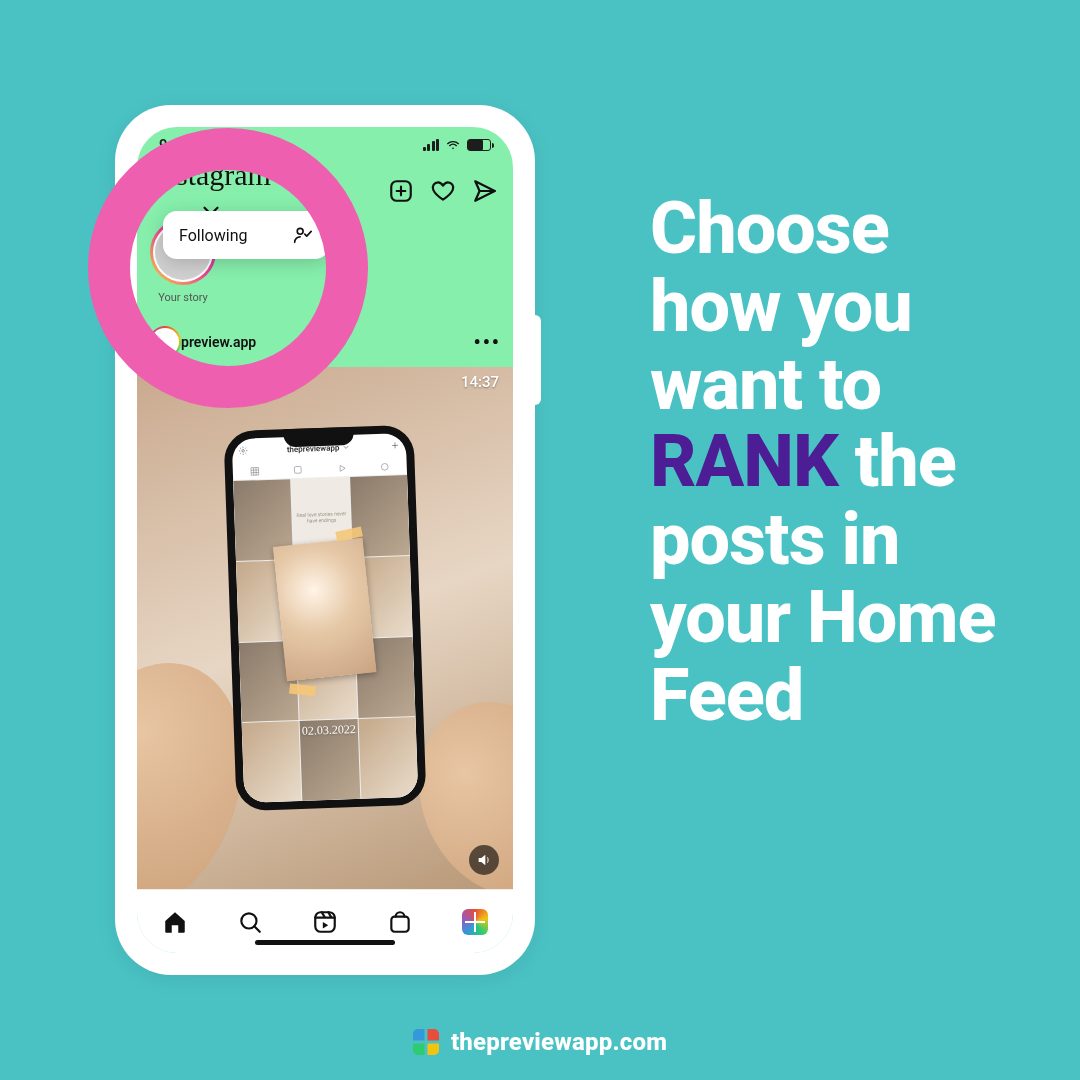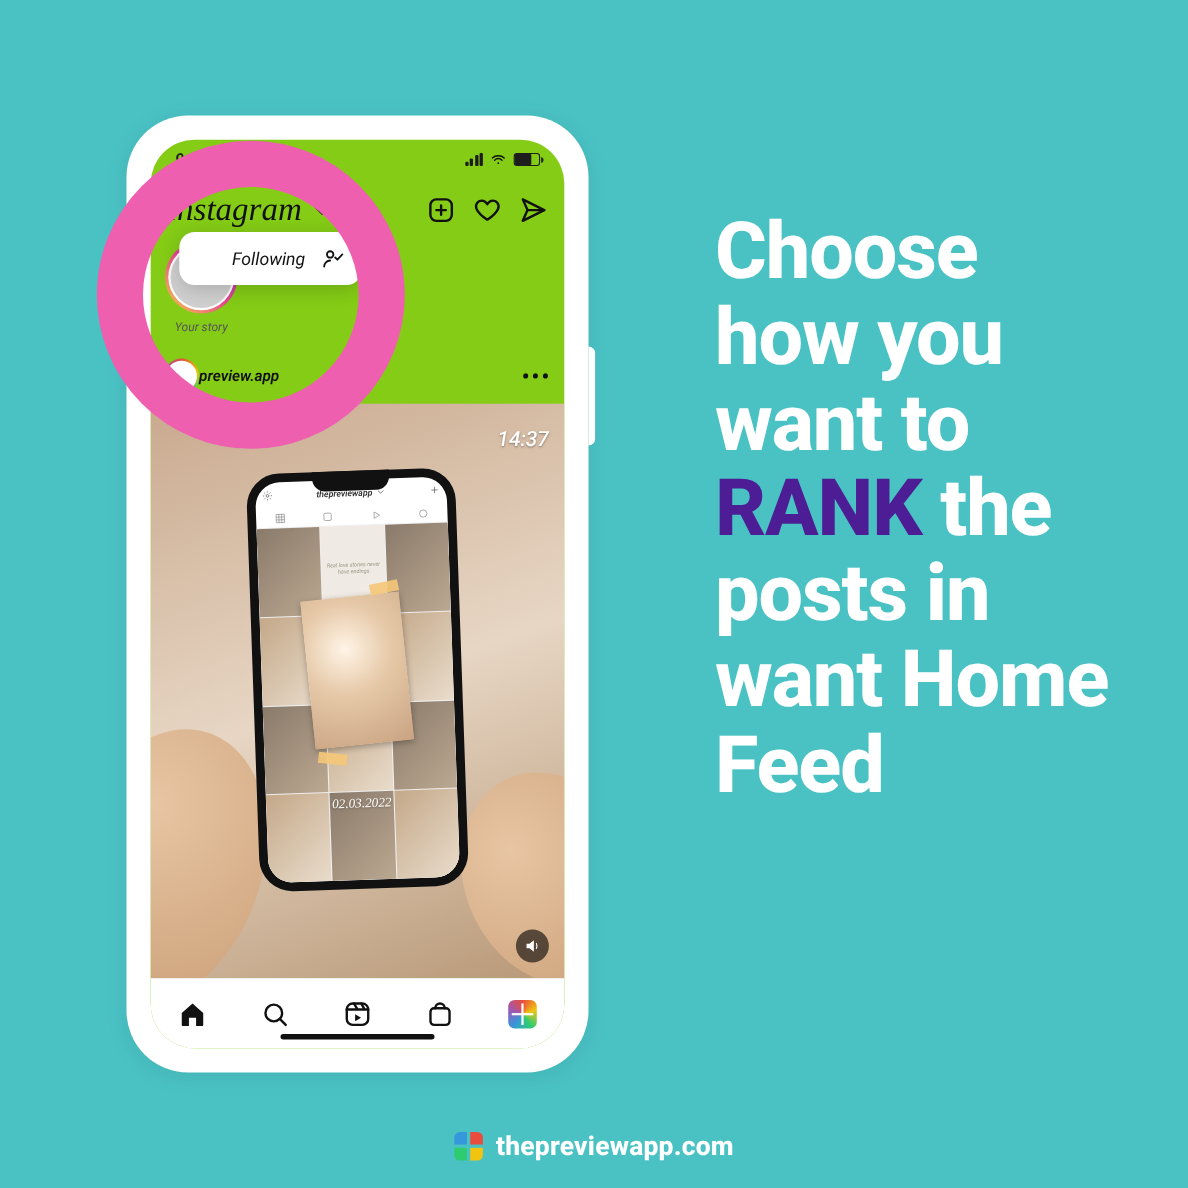--- a/index.html
+++ b/index.html
@@ -40,26 +40,25 @@
     content:"";
     position:absolute;
     right:-6px; top:210px;
     width:6px; height:90px;
     background:#ffffff;
     border-radius:0 6px 6px 0;
   }
   .screen {
     position: absolute;
     left: 22px; right: 22px; top: 22px; bottom: 22px;
-    background: #84cc16;
+    background: #86efac;
     border-radius: 40px;
     overflow: hidden;
     display:flex;
     flex-direction:column;
-    font-style:italic;
   }
 
   
   .statusbar {
     height: 36px;
     display:flex;
     align-items:center;
     justify-content:space-between;
     padding: 0 22px;
     font-size: 15px;
@@ -85,21 +84,21 @@
     display:flex;
     align-items:center;
     padding: 0 14px;
     gap:14px;
   }
   .ig-logo {
     font-family: "Brush Script MT", "Segoe Script", cursive;
     font-size: 30px;
     font-weight: 500;
     color:#111;
-    display:flex; align-items:center; gap:6px;
+    display:flex; align-items:center; gap:6px;flex-direction:column;
   }
   .ig-top .spacer { flex:1; }
   .ig-top .ico {
     width:28px; height:28px; display:flex; align-items:center; justify-content:center;
   }
   .ig-top svg { width:26px; height:26px; stroke:#111; stroke-width:2; fill:none; stroke-linecap:round; stroke-linejoin:round;}
 
   
   .stories {
     height: 98px;
@@ -128,21 +127,20 @@
     border-radius: 14px;
     box-shadow: 0 4px 18px rgba(0,0,0,.18);
     overflow:hidden;
     z-index: 20;
   }
   .dropdown .row {
     display:flex; align-items:center; justify-content:space-between;
     padding: 13px 16px;
     font-size: 16px;
     color:#111;
-    margin-left:32px;
   }
   .dropdown .row + .row { border-top:1px solid #eee; }
   .dropdown svg { width:22px; height:22px; stroke:#111; stroke-width:1.8; fill:none; stroke-linecap:round; stroke-linejoin:round;}
 
   
   .post-head {
     height: 50px;
     display:flex; align-items:center; 
     padding: 0 12px;
   }
@@ -157,21 +155,21 @@
   .post-head .dots { font-size:20px; letter-spacing:2px; color:#111; font-weight:bold;}
 
   
   .post-media {
     flex:1;
     position:relative;
     background: linear-gradient(160deg,#c9a98e 0%, #e7d6c4 50%, #b89877 100%);
     overflow:hidden;
   }
   .post-media .timestamp {
-    position:absolute; top:20px; right:14px; color:#fff; font-size:19px; font-weight:500;
+    position:absolute; top:6px; right:14px; color:#fff; font-size:15px; font-weight:500;
     text-shadow:0 1px 2px rgba(0,0,0,.4);
   }
   .post-media .sound {
     position:absolute; bottom:14px; right:14px;
     width:30px; height:30px; border-radius:50%; background:rgba(0,0,0,.6);
     display:flex; align-items:center; justify-content:center;
   }
   .post-media .sound svg { width:16px; height:16px; fill:#fff;}
 
   
@@ -311,21 +309,21 @@
     font-size: 24px;
     font-weight: 800;
     color: #ffffff;
     letter-spacing: .2px;
   }
 </style>
 </head>
 <body>
 
 <div class="headline">
-  <span>Choose how you want to </span><span class="accent">RANK</span><span> the posts in want Home Feed</span>
+  <span>Choose how you want to </span><span class="accent">RANK</span><span> the posts in your Home Feed</span>
 </div>
 
 <div class="phone">
   <div class="screen">
 
     <div class="statusbar">
       <span>9:13</span>
       <div class="status-right">
         <div class="sig">
             <span></span>

